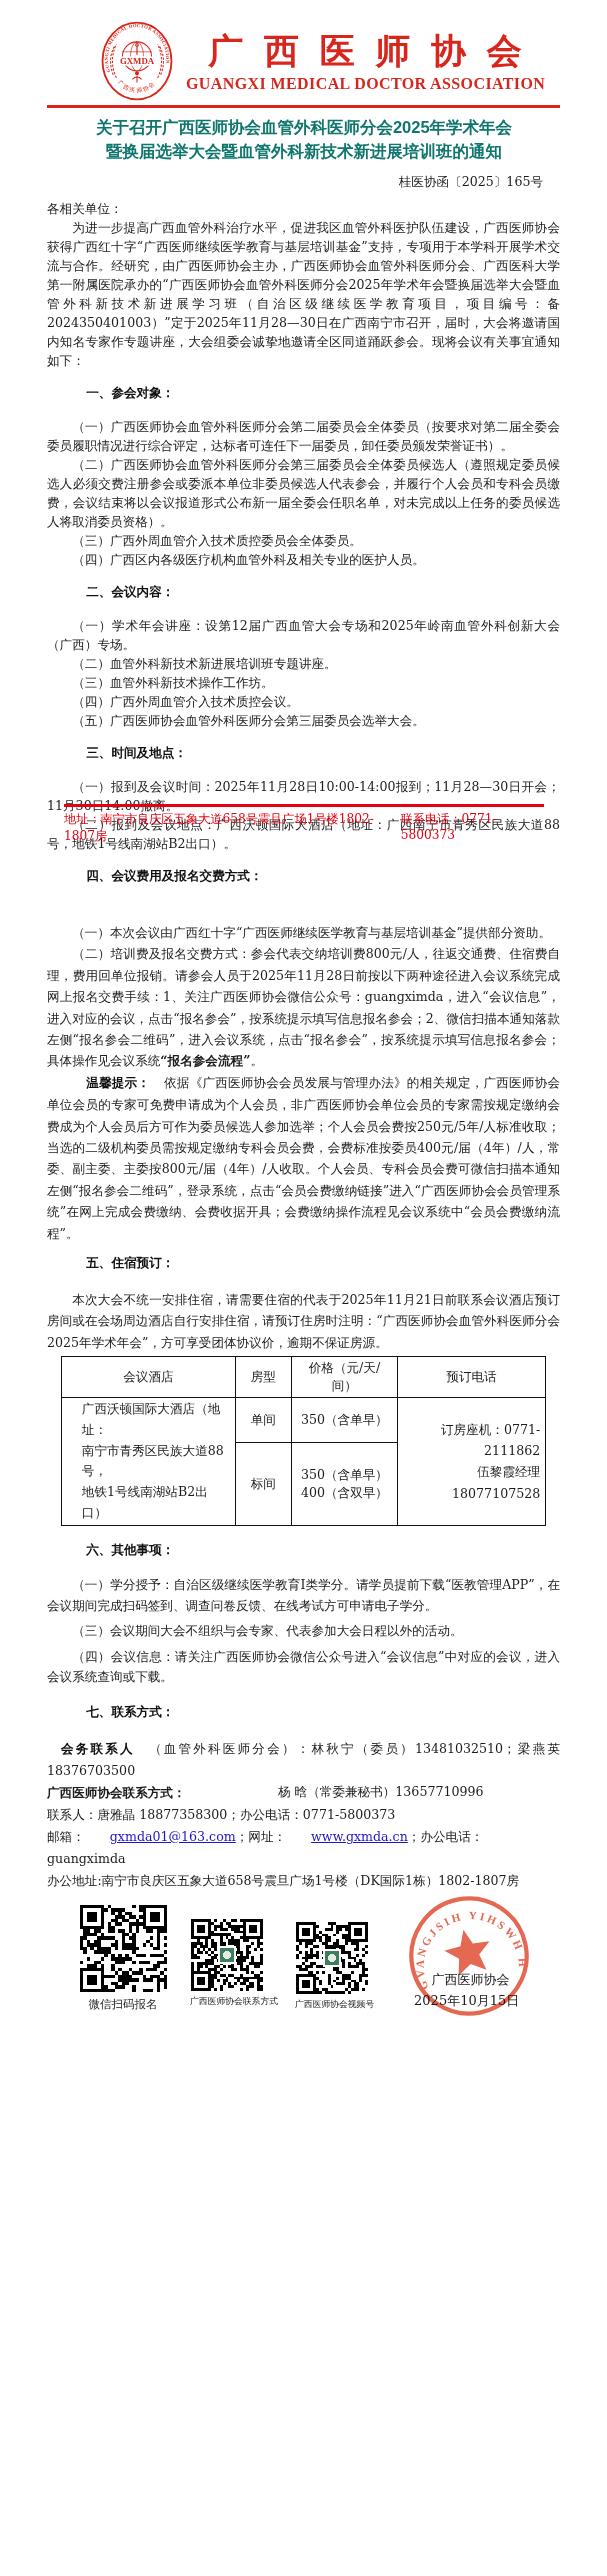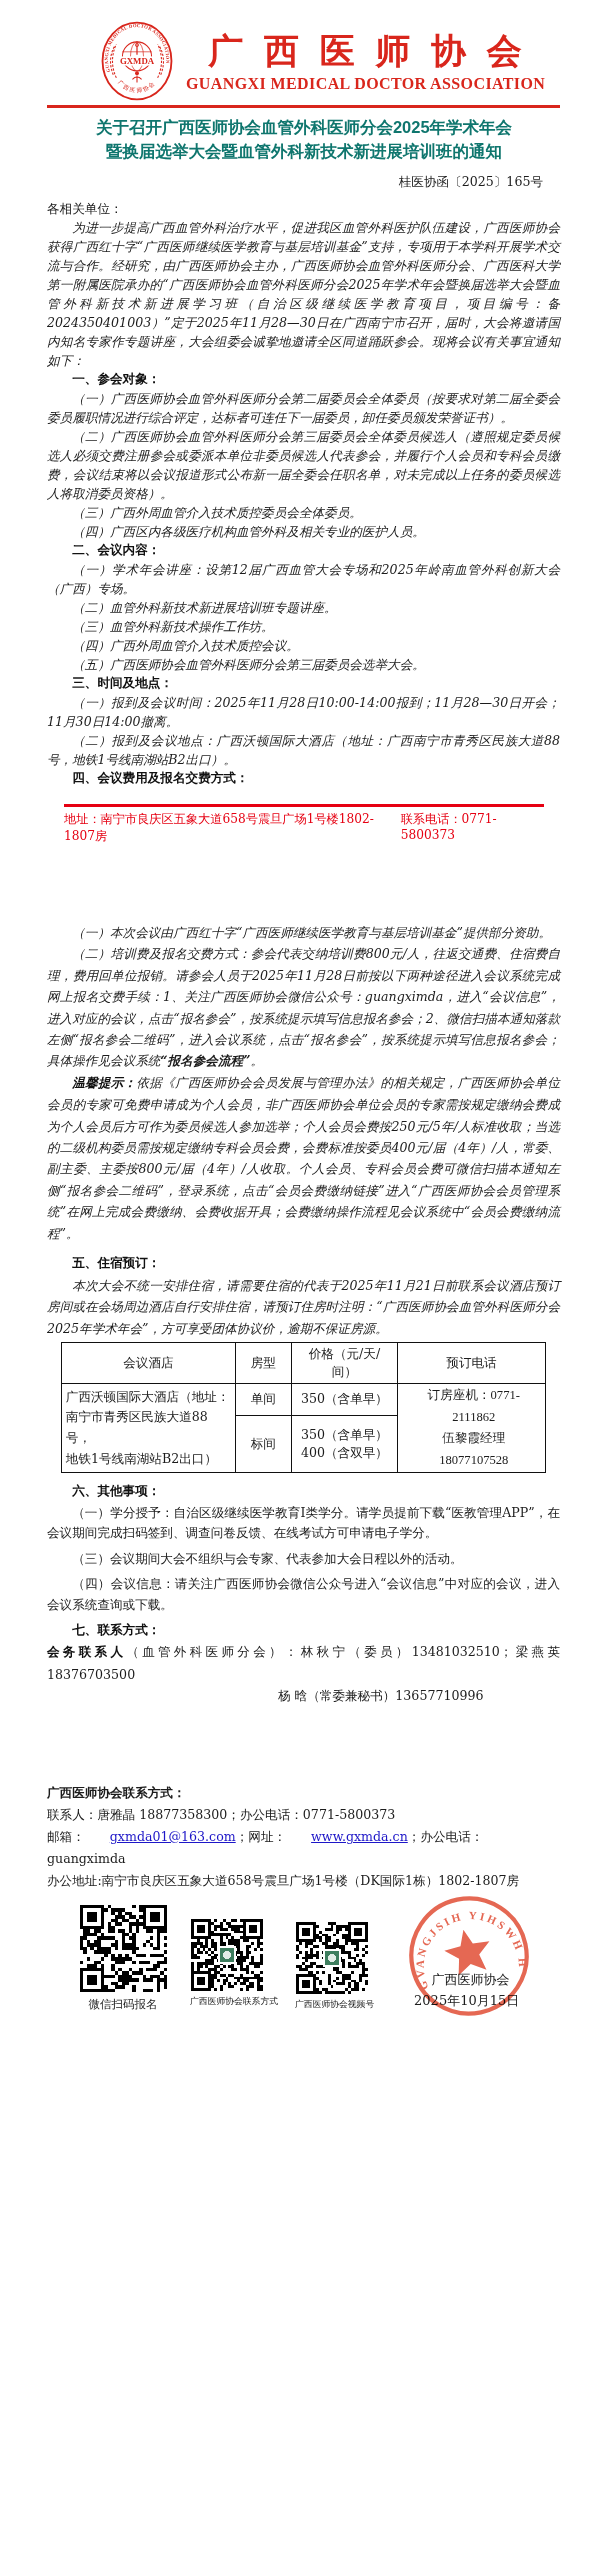--- a/index.html
+++ b/index.html
@@ -16,37 +16,37 @@
   #hdr-rule{position:absolute;left:47px;top:105px;width:513px;height:3.1px;}
   
   #notice-title{position:absolute;left:31px;top:115px;width:546px;text-align:center;
           font-family:"Liberation Sans","DejaVu Sans",sans-serif;font-weight:bold;
           font-size:16.5px;line-height:24px;color:#0f766e;}
   #doc-no{position:absolute;left:47px;top:174px;width:496px;text-align:right;font-size:12.6px;}
   
   .body-block{position:absolute;left:47px;width:513px;font-size:12.6px;text-align:justify;}
   #body1{top:199px;line-height:19px;}
   #body2{top:922px;line-height:21.4px;}
-  .para{text-indent:2em;margin:0;font-style:italic;}
+  .para{text-indent:2em;margin:0;}
   .plain{margin:0;}
-  .hd{text-indent:2em;margin:0;font-family:"Liberation Sans","DejaVu Sans",sans-serif;
+  .hd{text-indent:2em;margin:14px;font-family:"Liberation Sans","DejaVu Sans",sans-serif;
       font-weight:bold;color:#111;}
   .six-item{text-indent:2em;margin:0 0 4.6px 0;line-height:20.7px;}
   .deep-indent{margin:0 0 0 231px;text-indent:0;}
   .link{color:#1d16c8;margin-left:25px;}
   
   #foot-rule{position:absolute;left:64px;top:804px;width:480px;height:3.1px;}
   #foot-row{position:absolute;left:64px;top:811px;width:480px;display:flex;
             justify-content:space-between;font-size:12.2px;font-weight:normal;}
   
   #hotel-table{border-collapse:collapse;margin:3.1px 0 7.7px 13.8px;width:485px;
                font-size:12.6px;line-height:18.4px;text-align:center;}
   #hotel-table td,#hotel-table th{border:1.4px solid #111;padding:1.5px 4.6px;font-weight:normal;}
-  #hotel-table .hotel-cell{text-align:left;padding-left:4px;line-height:20.7px;}
-  #hotel-table .phone-cell{text-align:center;padding-left:9.2px;line-height:21.4px;font-family:Liberation Serif, serif;}
+  #hotel-table .hotel-cell{text-align:left;padding-left:20px;line-height:20.7px;}
+  #hotel-table .phone-cell{text-align:right;padding-left:9.2px;line-height:21.4px;}
   
   #assoc{top:1782px;line-height:22px;text-align:left;}
   #assoc .bold-lead{font-family:"Liberation Sans","DejaVu Sans",sans-serif;font-weight:bold;}
   
   .qr-box{position:absolute;text-align:center;}
   .qr-label{font-size:8.8px;margin-top:2px;white-space:nowrap;}
   #qr1 .qr-label{font-size:11.5px;}
   #sig{position:absolute;left:413px;top:1969px;width:115px;text-align:center;
        font-size:13px;line-height:21.4px;}
   #seal{position:absolute;left:406px;top:1893px;width:126px;height:126px;

